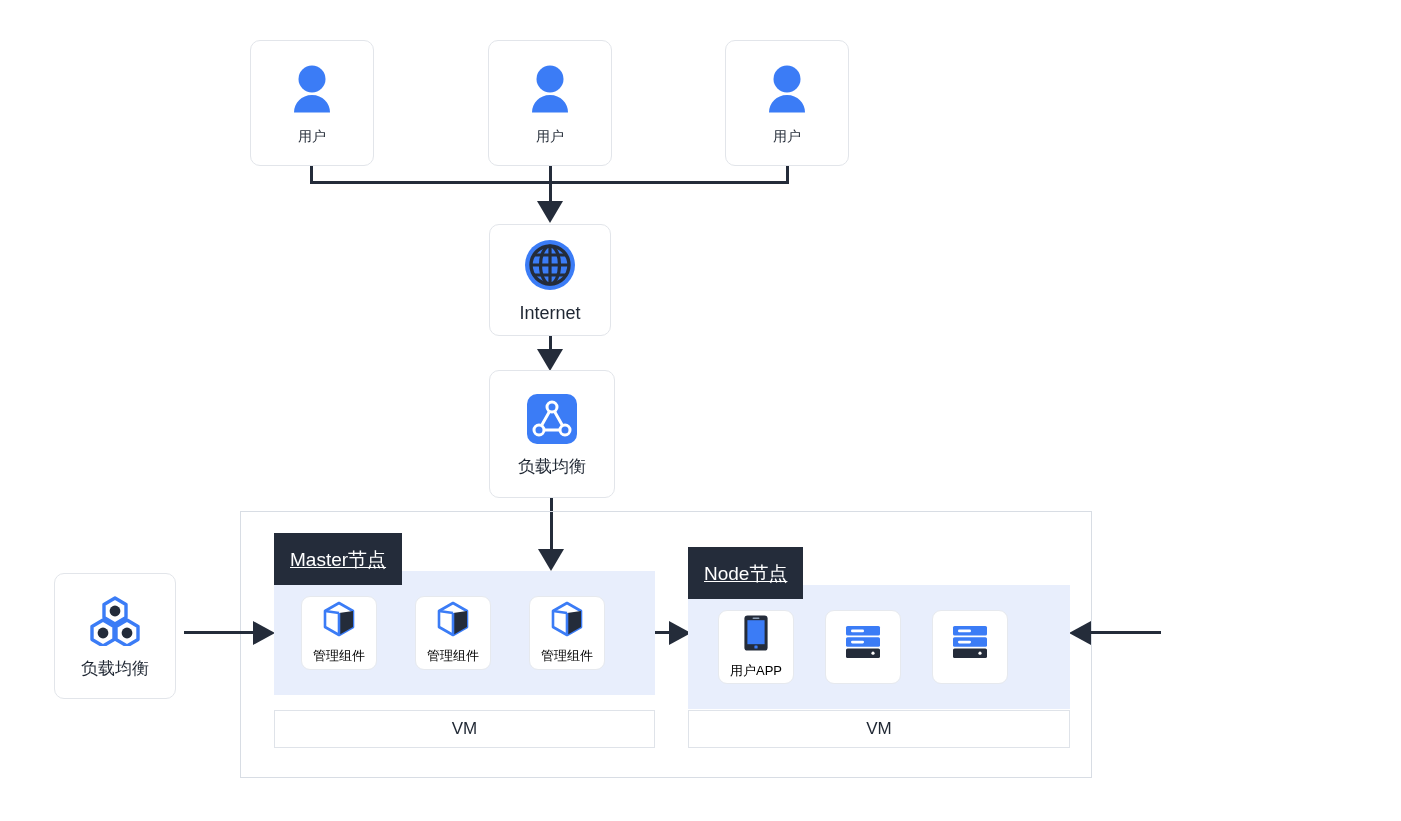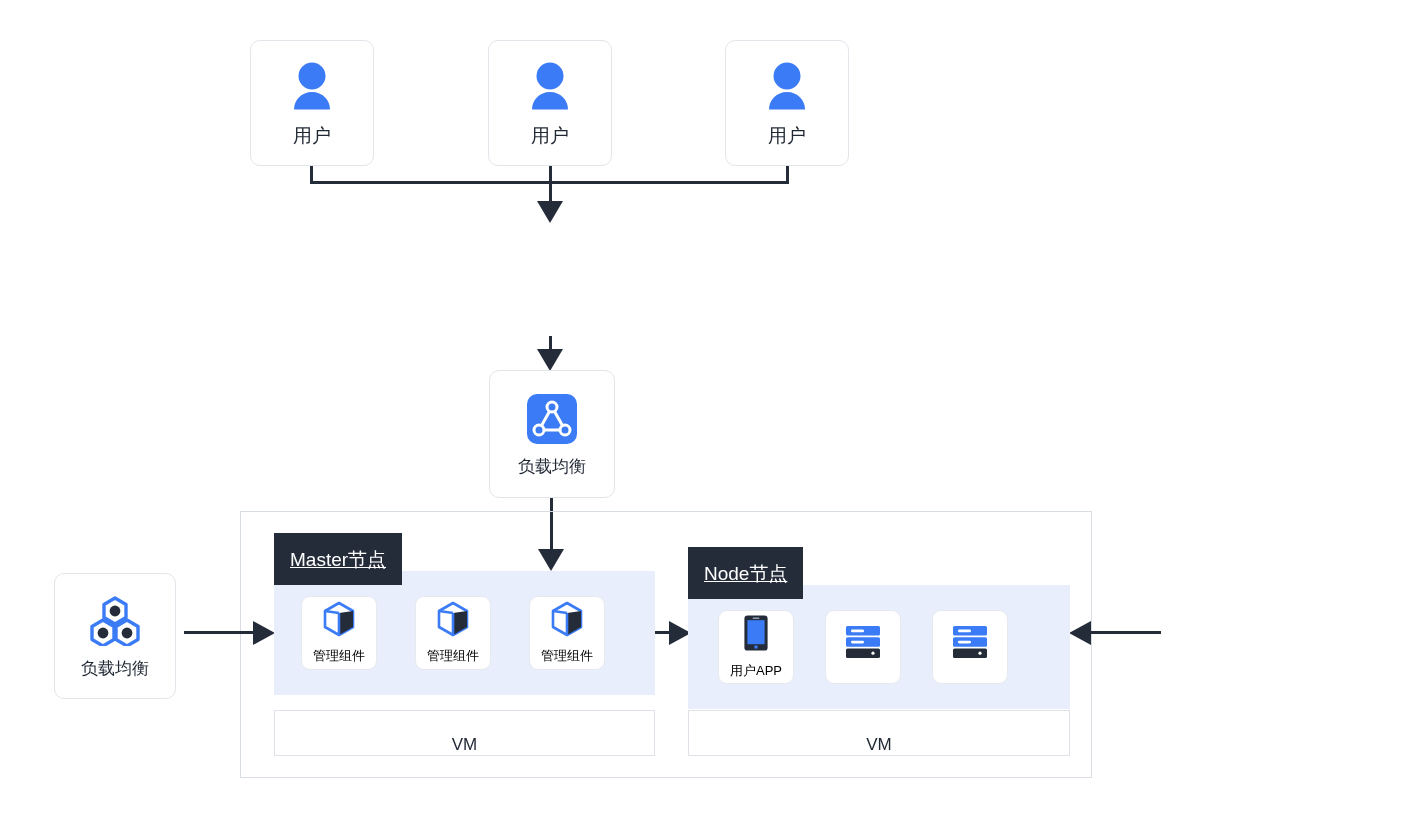--- a/index.html
+++ b/index.html
@@ -26,21 +26,21 @@
     color: #1f2733;
     font-size: 17px;
     line-height: 1;
     white-space: nowrap;
   }
   .icon { display: block; }
 
   
   .user-card { width: 124px; height: 126px; top: 40px; }
   .user-card .icon { margin-bottom: 11px; }
-  .user-card .label { font-size: 19px; }
+  .user-card .label { font-size: 14px; }
 
   
   .internet-card { width: 122px; height: 112px; left: 489px; top: 224px; }
   .internet-card .icon { margin-bottom: 9px; }
   .internet-card .label { font-size: 18px; }
 
   .lb-card { width: 126px; height: 128px; left: 489px; top: 370px; }
   .lb-card .icon { margin-bottom: 10px; }
 
   
@@ -92,25 +92,25 @@
     flex-direction: column;
     align-items: center;
     justify-content: center;
     flex: 0 0 auto;
   }
   .pod .label { font-size: 13px; margin-top: 6px; color: #000000; white-space: nowrap; }
   .pod.no-label .icon { margin-top: 0; }
 
   .vm-box {
     position: absolute;
-    height: 46px;
+    height: 38px;
     background: #ffffff;
     border: 1px solid #dfe3e9;
     display: flex;
-    align-items: flex-end;
+    align-items: center;
     justify-content: center;
   }
   .vm-box .label { font-size: 17px; color: #1f2733; }
 
   
   .line { position: absolute; background: #242c3a; }
   .vline { width: 3px; }
   .hline { height: 3px; }
   .arrow-svg { position: absolute; overflow: visible; }
 </style>
@@ -152,20 +152,34 @@
   <div class="line vline" style="left:310px; top:166px; height:18px;"></div>
   <div class="line vline" style="left:549px; top:166px; height:18px;"></div>
   <div class="line vline" style="left:786px; top:166px; height:18px;"></div>
   <div class="line hline" style="left:310px; top:181px; width:479px;"></div>
 
   <div class="line vline" style="left:549px; top:181px; height:22px;"></div>
   <svg class="arrow-svg" style="left:536px; top:200px;" width="28" height="24">
     <polygon points="1,1 27,1 14,23" fill="#242c3a"></polygon>
   </svg>
 
+  <div class="card internet-card">
+    <span class="icon">
+      <svg width="52" height="52" viewBox="0 0 52 52">
+        <circle cx="26" cy="26" r="25" fill="#3b7cf6"></circle>
+        <circle cx="26" cy="26" r="19" fill="none" stroke="#242c3a" stroke-width="3.4"></circle>
+        <line x1="26" y1="7" x2="26" y2="45" stroke="#242c3a" stroke-width="3.2"></line>
+        <line x1="7" y1="26" x2="45" y2="26" stroke="#242c3a" stroke-width="3.2"></line>
+        <line x1="10" y1="16" x2="42" y2="16" stroke="#242c3a" stroke-width="3"></line>
+        <line x1="10" y1="36" x2="42" y2="36" stroke="#242c3a" stroke-width="3"></line>
+        <ellipse cx="26" cy="26" rx="9.5" ry="19" fill="none" stroke="#242c3a" stroke-width="3.2"></ellipse>
+      </svg>
+    </span>
+    <span class="label">Internet</span>
+  </div>
 
   <div class="line vline" style="left:549px; top:336px; height:24px;"></div>
   <svg class="arrow-svg" style="left:536px; top:348px;" width="28" height="24">
     <polygon points="1,1 27,1 14,23" fill="#242c3a"></polygon>
   </svg>
 
   <div class="card lb-card">
     <span class="icon">
       <svg width="50" height="50" viewBox="0 0 50 50">
         <rect x="0" y="0" width="50" height="50" rx="10" fill="#3b7cf6"></rect>

